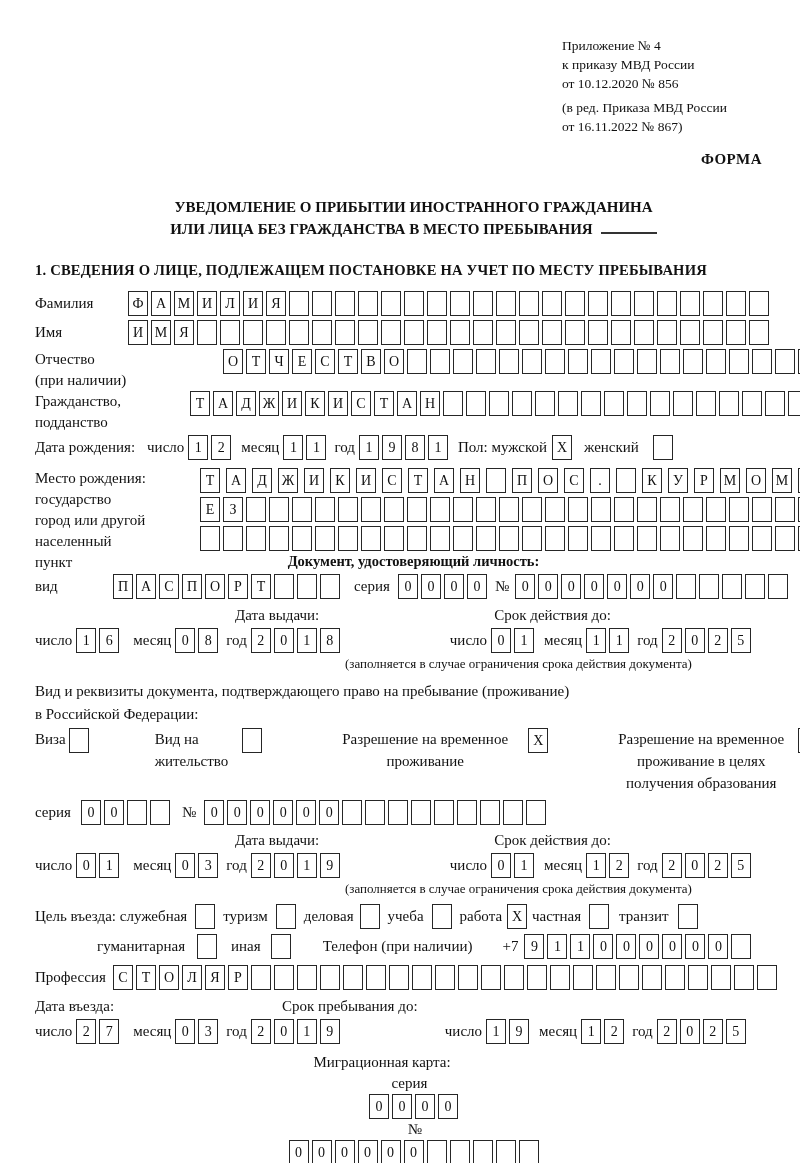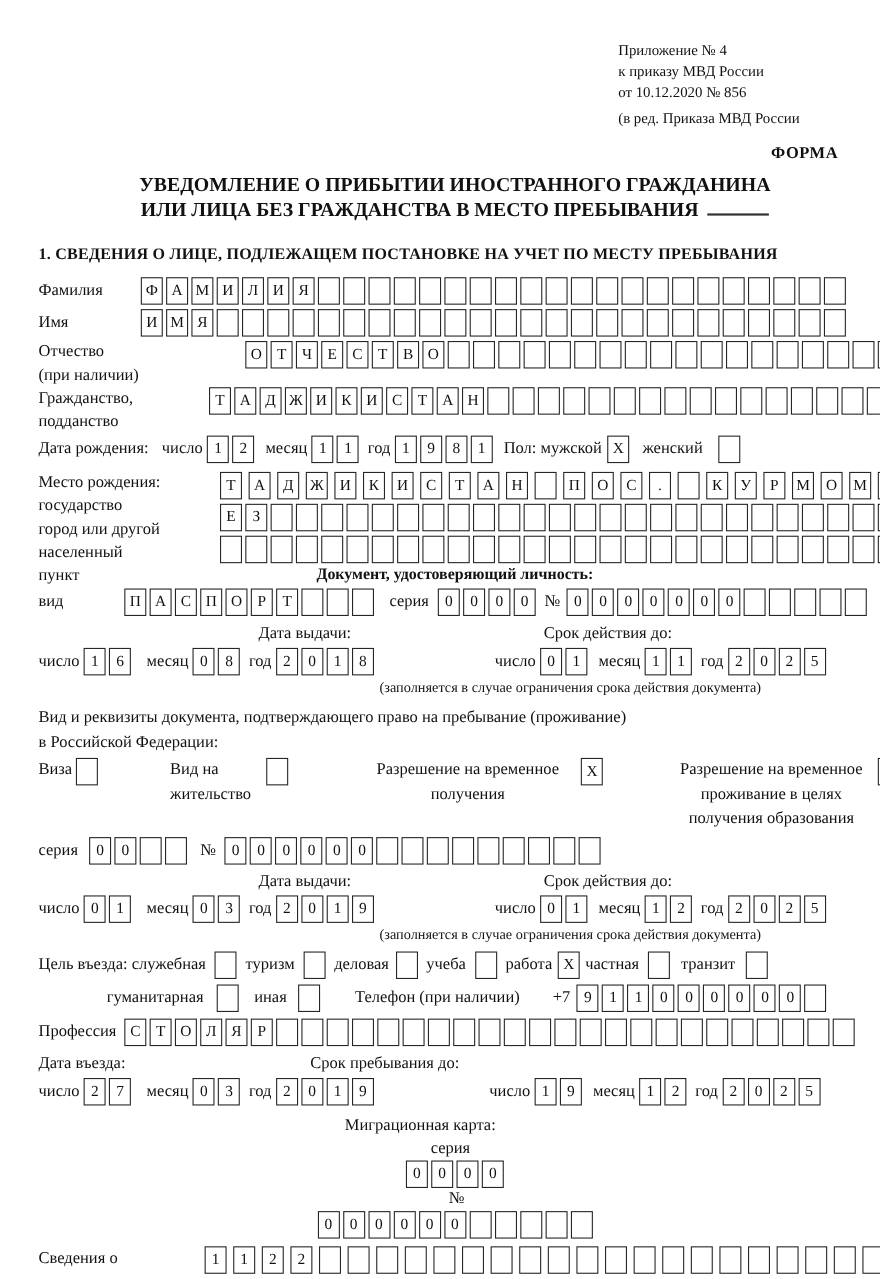--- a/index.html
+++ b/index.html
@@ -10,21 +10,21 @@
     padding:36px 8px 0 35px;
     background:#fff;
     color:#111;
     font-family:"Liberation Serif","DejaVu Serif",serif;
     font-size:15px;
     overflow:hidden;
   }
   .hdr-block{margin-left:527px;line-height:19px;font-size:13.5px;}
   .hdr-block .sub{margin-top:5px;}
   .forma{margin-top:15px;padding-right:30px;text-align:right;font-weight:bold;font-size:15px;letter-spacing:.5px;}
-  .title{margin-top:8px;text-align:center;font-weight:bold;font-size:18px;line-height:22px;}
+  .title{margin-top:28px;text-align:center;font-weight:bold;font-size:15px;line-height:22px;}
   .blank-line{display:inline-block;width:56px;border-bottom:2px solid #333;height:14px;margin-left:8px;}
   .sect{margin-top:22px;font-weight:bold;font-size:14.6px;letter-spacing:.2px;}
   .row{display:flex;align-items:center;margin-top:4px;}
   .row.top{align-items:flex-start;gap:48px;}
   .lbl{flex:none;line-height:21px;}
   .boxes{display:flex;gap:3px;flex-wrap:nowrap;}
   .boxes.wide{gap:6px;}
   .bx{
     flex:none;width:20px;height:25px;
     border:1.5px solid #262626;
@@ -43,20 +43,21 @@
 </head>
 <body>
 
 <div class="page">
 
   <div class="hdr-block">
     <div>Приложение № 4</div>
     <div>к приказу МВД России</div>
     <div>от 10.12.2020 № 856</div>
     <div class="sub">(в ред. Приказа МВД России</div>
+    <div>от 16.11.2022 № 867)</div>
   </div>
 
   <div class="forma">ФОРМА</div>
 
   <div class="title">
     <div>УВЕДОМЛЕНИЕ О ПРИБЫТИИ ИНОСТРАННОГО ГРАЖДАНИНА</div>
     <div>
       <span>ИЛИ ЛИЦА БЕЗ ГРАЖДАНСТВА В МЕСТО ПРЕБЫВАНИЯ</span><span class="blank-line"></span>
     </div>
   </div>
@@ -440,21 +441,21 @@
     </span>
     <span class="chk-item" style="margin-left:18px;">
       <span class="chk-lbl">Вид на жительство</span>
       <span class="boxes" style="margin-left: 14px; display: flex;">
           <span class="bx"></span>
         </span>
     </span>
     <span class="chk-item" style="margin-left:22px;">
       <span class="chk-lbl center" style="width:186px;">
         <span>Разрешение на временное</span><br>
-        <span>получения</span>
+        <span>проживание</span>
       </span>
       <span class="boxes" style="margin-left: 10px; display: flex;">
           <span class="bx">X</span>
         </span>
     </span>
     <span class="chk-item" style="margin-left:16px;">
       <span class="chk-lbl center" style="width:178px;">
         <span>Разрешение на временное</span><br>
         <span>проживание в целях</span><br>
         <span>получения образования</span>

